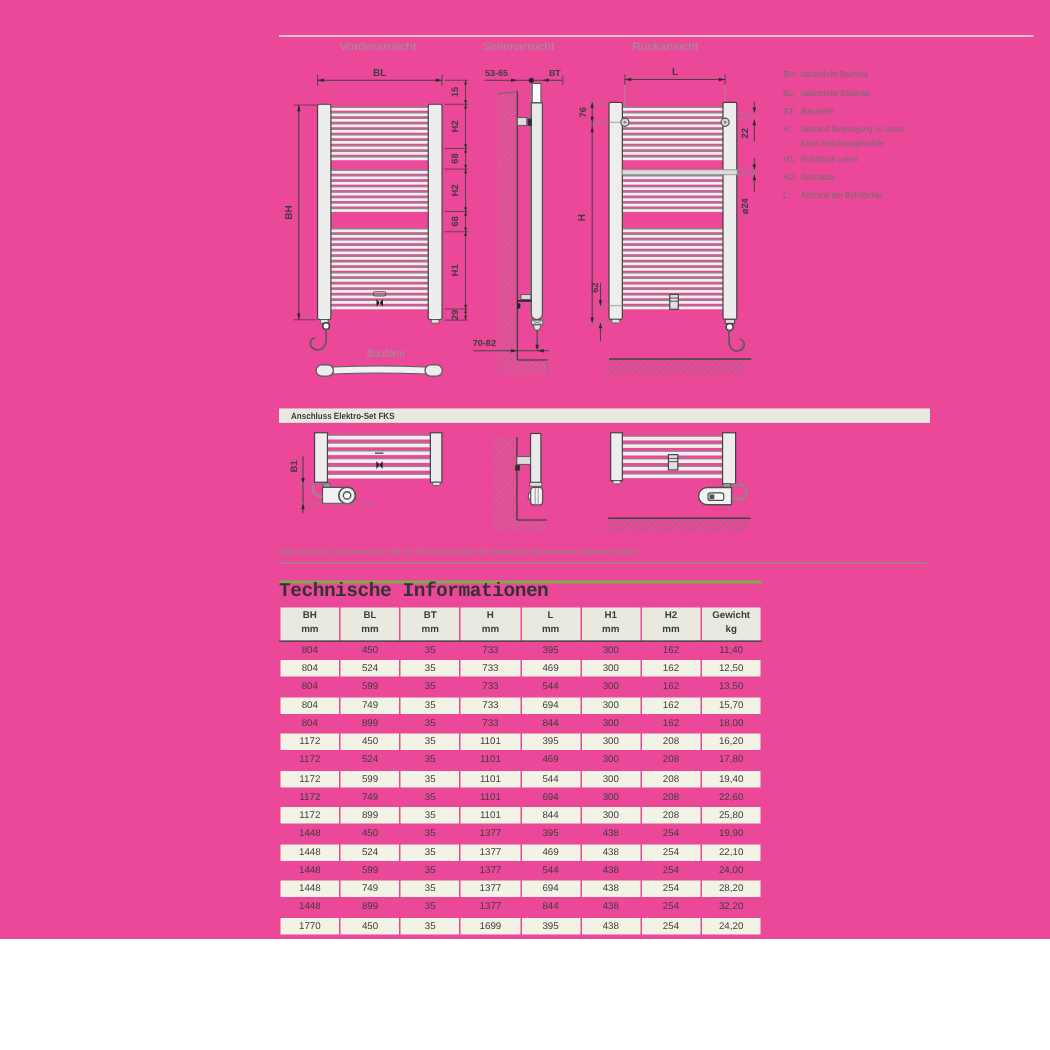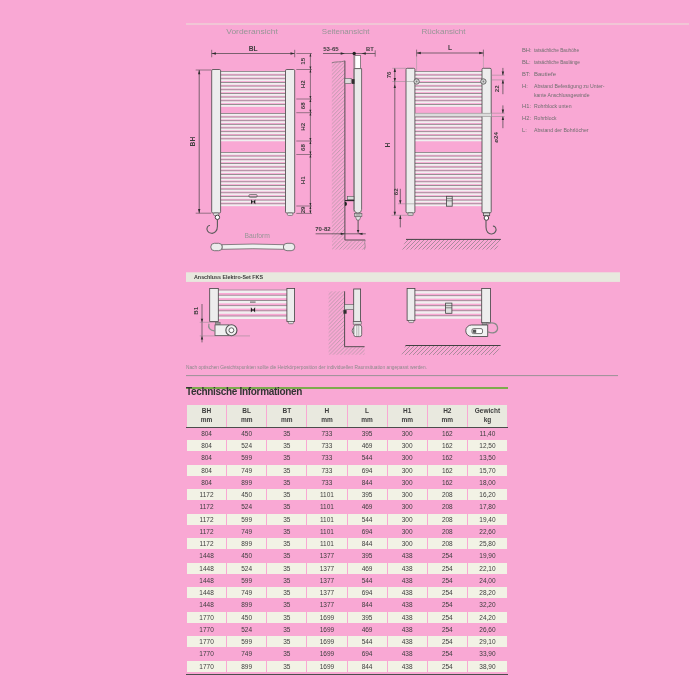--- a/index.html
+++ b/index.html
@@ -1,19 +1,19 @@
 <!DOCTYPE html>
 <html><head>
 <meta charset="utf-8">
 <style>
 html,body{margin:0;padding:0;background:#fff;}
-#page{position:relative;width:700px;height:700px;background:#f9a8d4;font-family:"Liberation Sans",sans-serif;overflow:hidden;}
+#page{position:relative;width:700px;height:626px;background:#ec4899;font-family:"Liberation Sans",sans-serif;overflow:hidden;}
 #page svg{position:absolute;left:0;top:0;}
 .gline{position:absolute;left:186px;top:387.2px;width:322px;height:2.1px;background:#7dab4d;}
-.ttitle{position:absolute;left:186px;top:386px;font-size:10px;font-weight:700;color:#333;letter-spacing:-0.32px;}
+.ttitle{position:absolute;left:186px;top:386px;font-size:13px;font-weight:700;color:#333;letter-spacing:-0.32px;font-family:Liberation Mono, monospace;}
 table{position:absolute;left:186px;top:404px;width:322px;border-collapse:separate;border-spacing:1px 1px;table-layout:fixed;}
 th{background:#e9e9df;font-size:6.5px;font-weight:700;color:#3d3d3d;text-align:center;vertical-align:middle;line-height:8.6px;height:21.8px;padding:0;}
 td{font-size:6.5px;color:#3d3d3d;text-align:center;vertical-align:middle;height:11.25px;padding:0;line-height:11.25px;}
 td.c{background:#f2f2e5;}
 .hl1{position:absolute;left:186px;top:427.4px;width:322px;height:1px;background:#4c4c4c;}
 .hl2{position:absolute;left:186px;top:673.6px;width:322px;height:1px;background:#4c4c4c;}
 </style>
 </head>
 <body>
 <div id="page">

